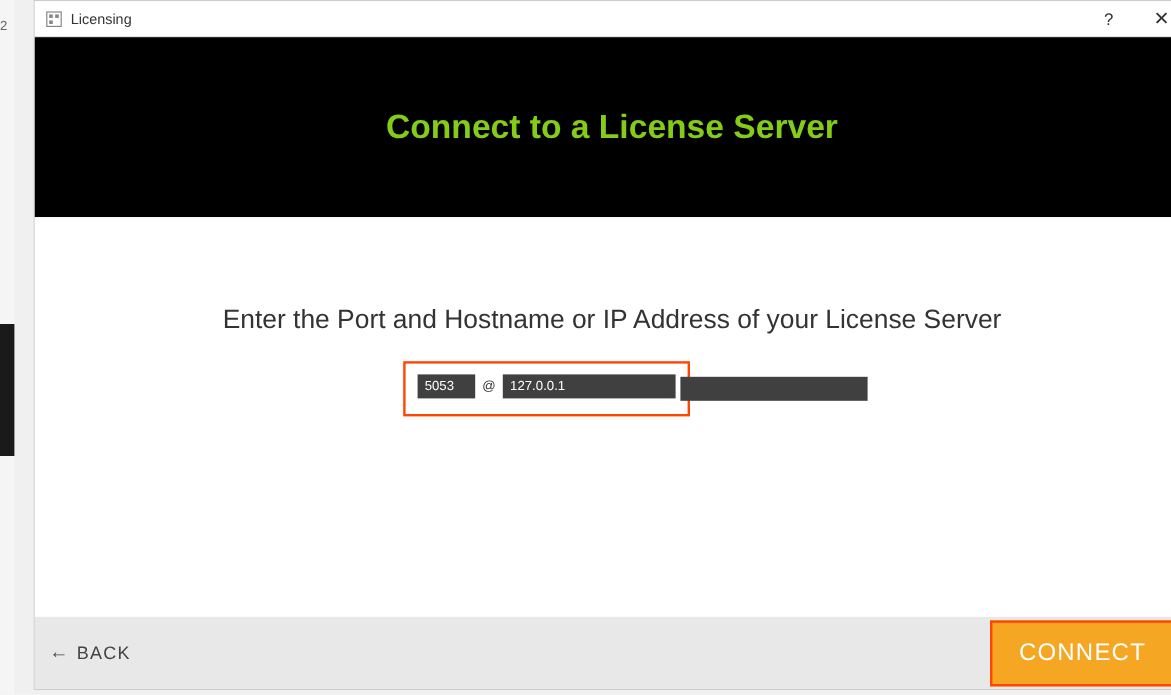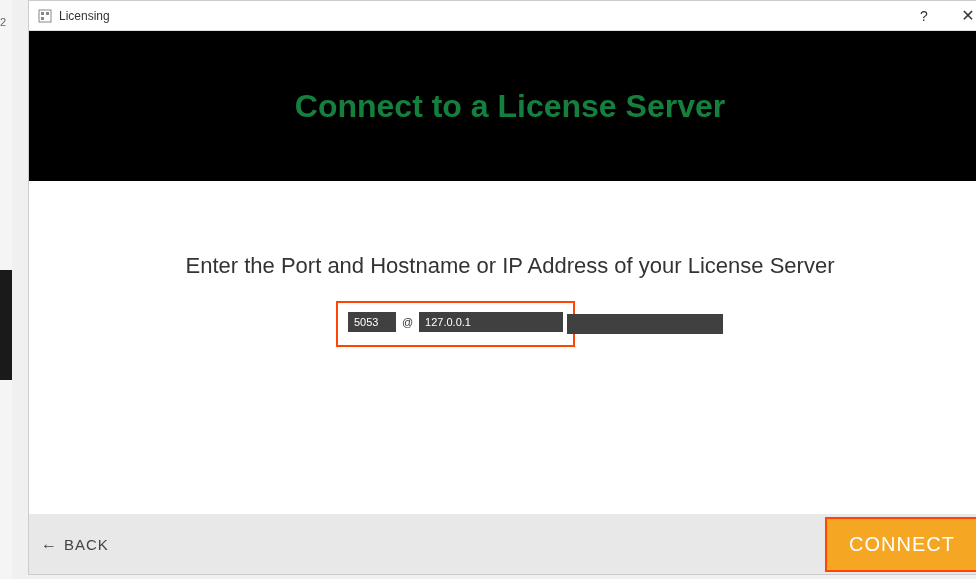--- a/index.html
+++ b/index.html
@@ -63,22 +63,22 @@
       font-size: 16px;
     }
     .banner {
       background: #000000;
       height: 150px;
       display: flex;
       align-items: center;
       justify-content: center;
     }
     .banner-title {
-      color: #15803d;
-      font-size: 32px;
+      color: #84cc16;
+      font-size: 28px;
       font-weight: bold;
       letter-spacing: 0px;
     }
     .main {
       flex: 1;
       background: #ffffff;
       display: flex;
       flex-direction: column;
       align-items: center;
       padding-top: 72px;

